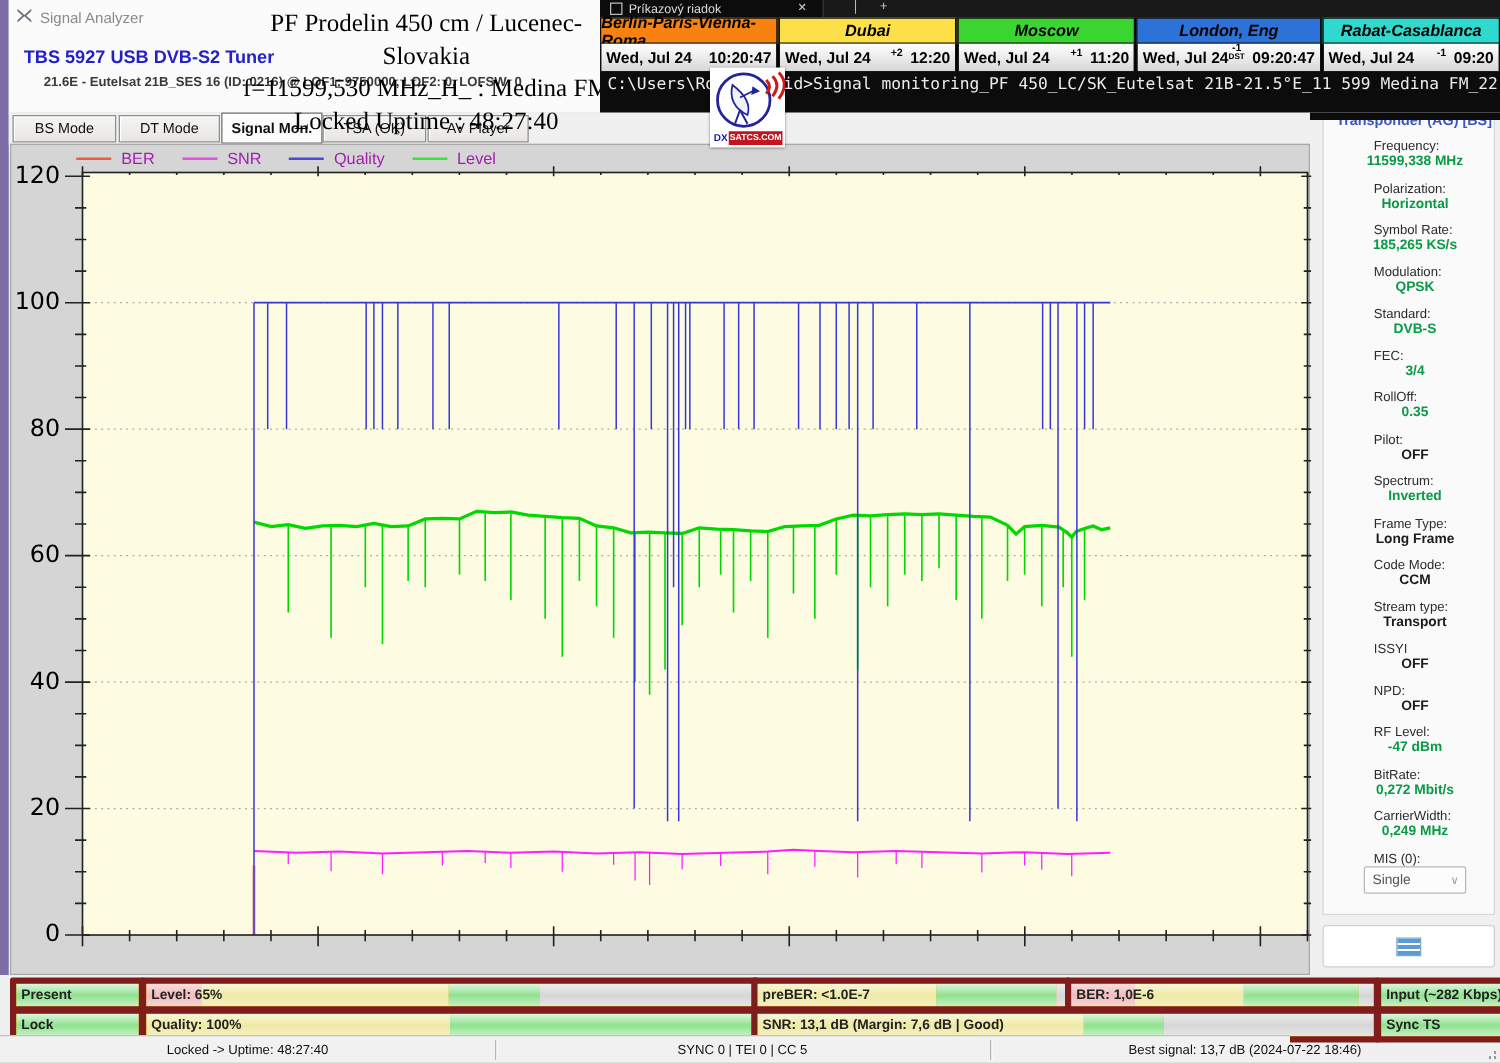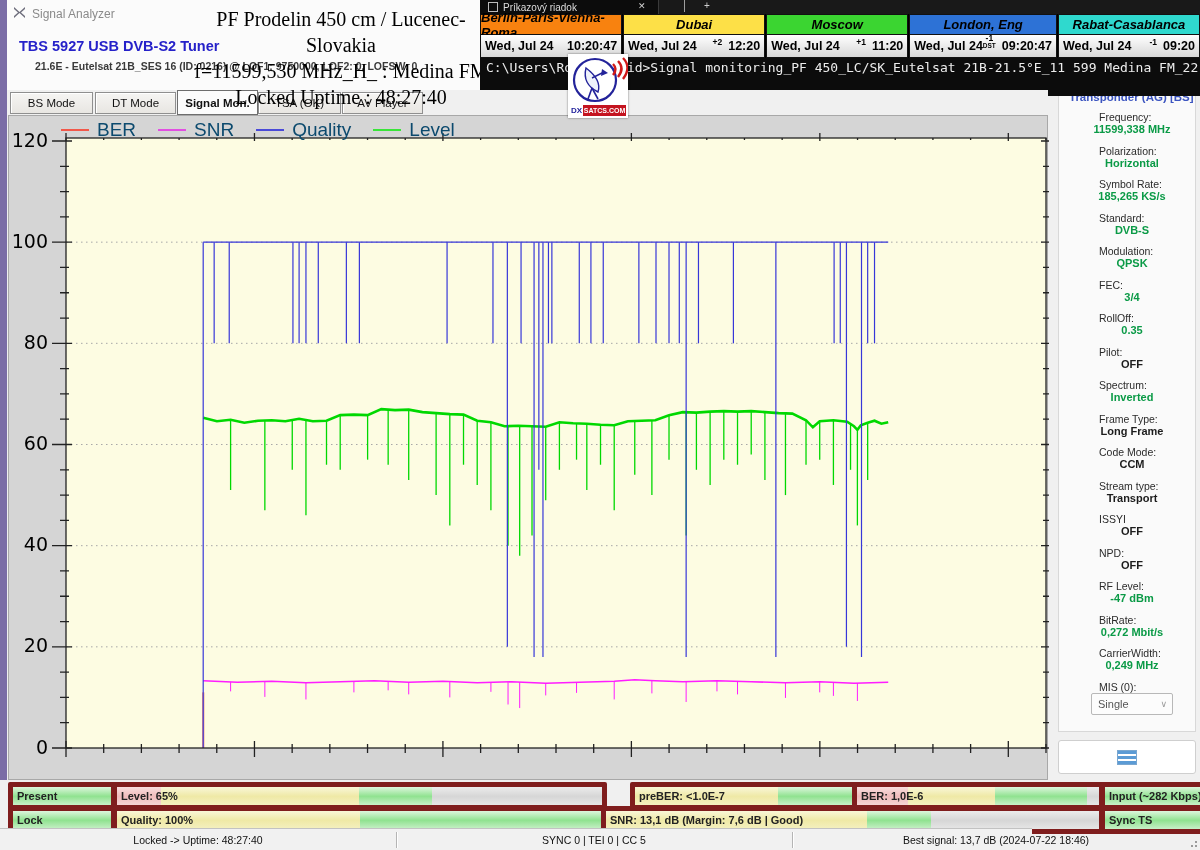--- a/index.html
+++ b/index.html
@@ -44,21 +44,21 @@
   #logo-banner .rest{background:#c41420;color:#fff;font-size:7px;line-height:11px;flex:1;text-align:center;}
   
   #mode-tabs{position:absolute;left:7px;top:90px;width:1041px;height:25px;background:#f0f0f0;}
   .mode-tab{position:absolute;top:2px;height:20px;background:linear-gradient(180deg,#f6f5f3,#e8e6e2);
        border:1px solid #8f8f8f;box-shadow:inset 1px 1px 0 #fff;font-size:11.5px;color:#111;
        display:flex;align-items:center;justify-content:center;}
   .mode-tab.active{top:0;height:23px;background:#fcfcfc;border:1px solid #6e6e6e;box-shadow:none;font-weight:bold;}
   
   #chart-panel{position:absolute;left:8px;top:115px;width:1040px;height:665px;background:#d5d5d5;
        border:1px solid #a8a8a8;box-sizing:border-box;}
-  #legend{position:absolute;left:52px;top:3px;display:flex;gap:22px;align-items:center;font-size:19px;color:#0c4a6e;}
+  #legend{position:absolute;left:52px;top:3px;display:flex;gap:22px;align-items:center;font-size:13px;color:#a21caf;}
   .leg-item{display:flex;align-items:center;gap:8px;}
   .leg-line{width:28px;height:2px;}
   #chart-svg{position:absolute;left:0;top:0;}
   
   #sidebar{position:absolute;left:1050px;top:80px;width:150px;height:700px;background:#f0f0f0;}
   #sidebar-box{position:absolute;left:8px;top:8px;width:136px;height:642px;background:#fafafa;
        border:1px solid #d8d8d8;overflow:hidden;}
   #sidebar-title{position:absolute;left:10px;top:2px;color:#3c55c0;font-weight:bold;font-size:11.5px;white-space:nowrap;z-index:1;}
   #sidebar-rows{position:absolute;left:0;top:22px;width:136px;}
   .sb-row{height:33.5px;display:flex;align-items:center;padding-left:10px;flex-direction:column;}
@@ -356,26 +356,26 @@
           </div>
           <div class="sb-row">
             <span class="sb-label">Polarization:</span>
             <span class="sb-value green">Horizontal</span>
           </div>
           <div class="sb-row">
             <span class="sb-label">Symbol Rate:</span>
             <span class="sb-value green">185,265 KS/s</span>
           </div>
           <div class="sb-row">
+            <span class="sb-label">Modulation:</span>
+            <span class="sb-value green">QPSK</span>
+          </div>
+          <div class="sb-row">
             <span class="sb-label">Standard:</span>
             <span class="sb-value green">DVB-S</span>
-          </div>
-          <div class="sb-row">
-            <span class="sb-label">Modulation:</span>
-            <span class="sb-value green">QPSK</span>
           </div>
           <div class="sb-row">
             <span class="sb-label">FEC:</span>
             <span class="sb-value green">3/4</span>
           </div>
           <div class="sb-row">
             <span class="sb-label">RollOff:</span>
             <span class="sb-value green">0.35</span>
           </div>
           <div class="sb-row">
@@ -441,21 +441,21 @@
       </div>
       <div class="gauge" style="left: 112px; width: 485px; top: 2px;">
         <div class="segs">
           <div class="seg seg-pink" style="width: 9%;"></div>
           <div class="seg seg-yellow" style="width: 41%;"></div>
           <div class="seg seg-green" style="width: 15%;"></div>
           <div class="seg seg-gray" style="width: 35%;"></div>
         </div>
         <div class="glabel">Level: 65%</div>
       </div>
-      <div class="gauge" style="left: 601px; width: 246px; top: 2px; margin-left: 29px;">
+      <div class="gauge" style="left: 601px; width: 246px; top: 2px;">
         <div class="segs">
           <div class="seg seg-yellow" style="width: 58%;"></div>
           <div class="seg seg-green" style="width: 39%;"></div>
           <div class="seg seg-gray" style="width: 3%;"></div>
         </div>
         <div class="glabel">preBER: &lt;1.0E-7</div>
       </div>
       <div class="gauge" style="left: 852px; width: 242px; top: 2px;">
         <div class="segs">
           <div class="seg seg-pink" style="width: 21%;"></div>

